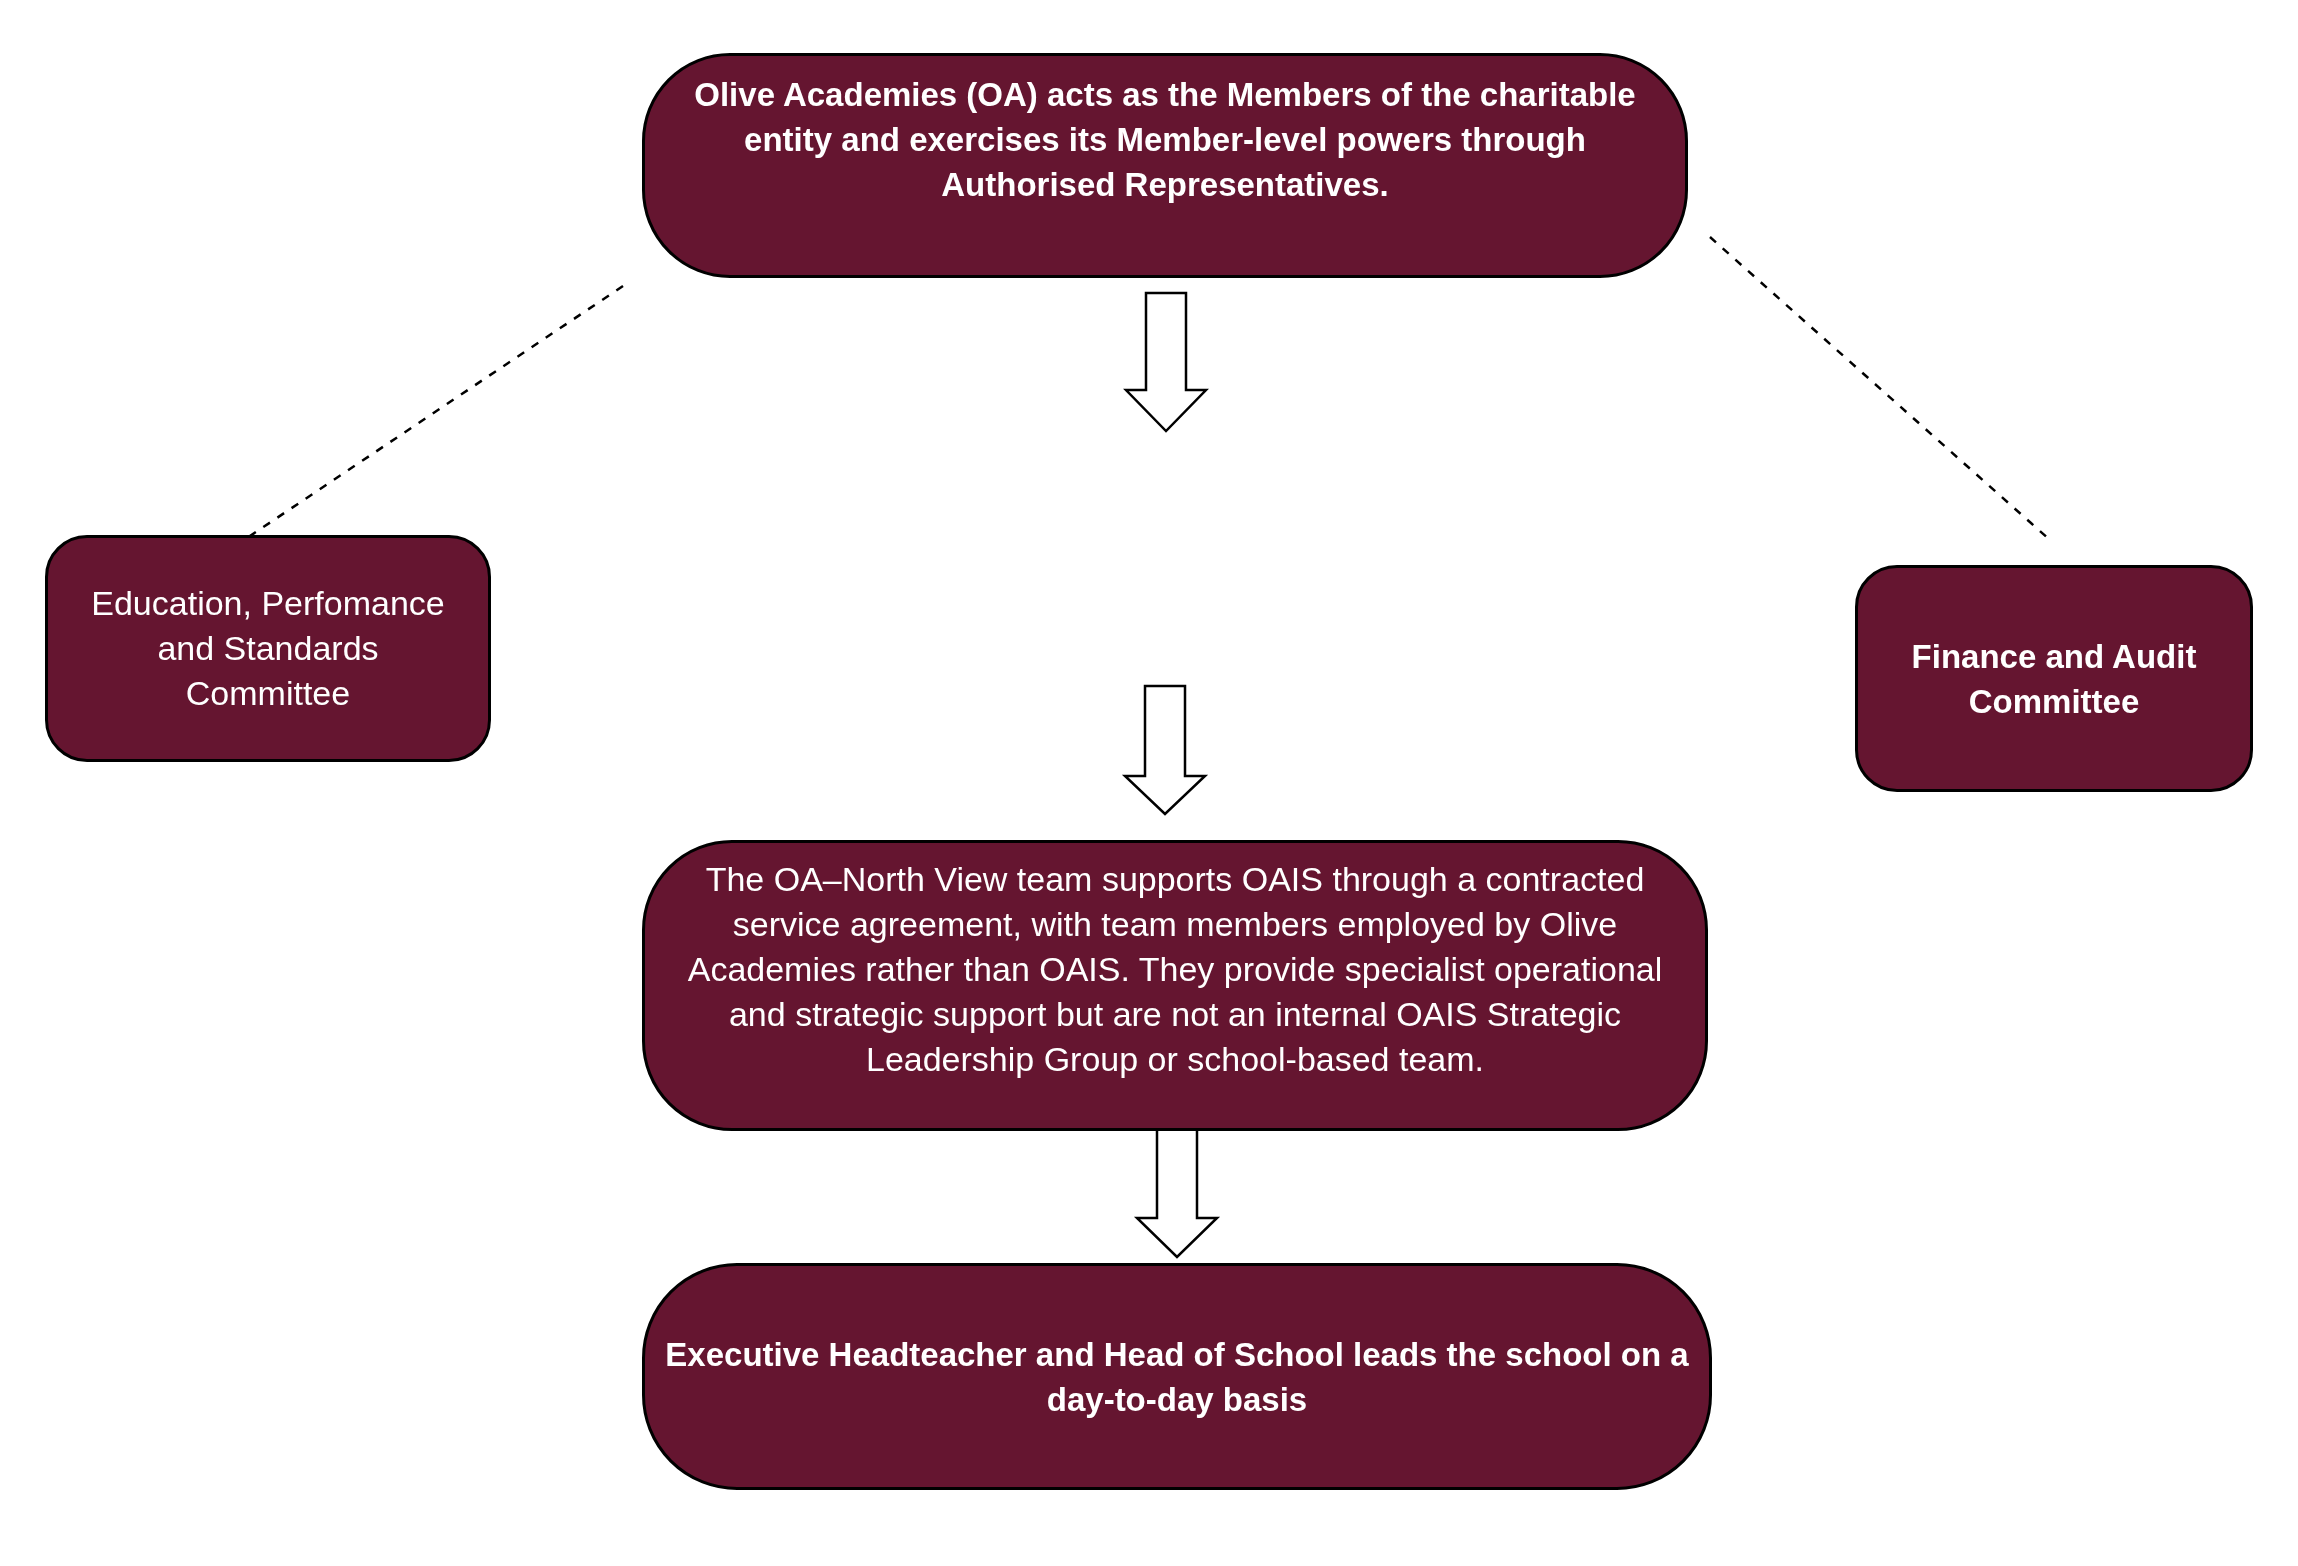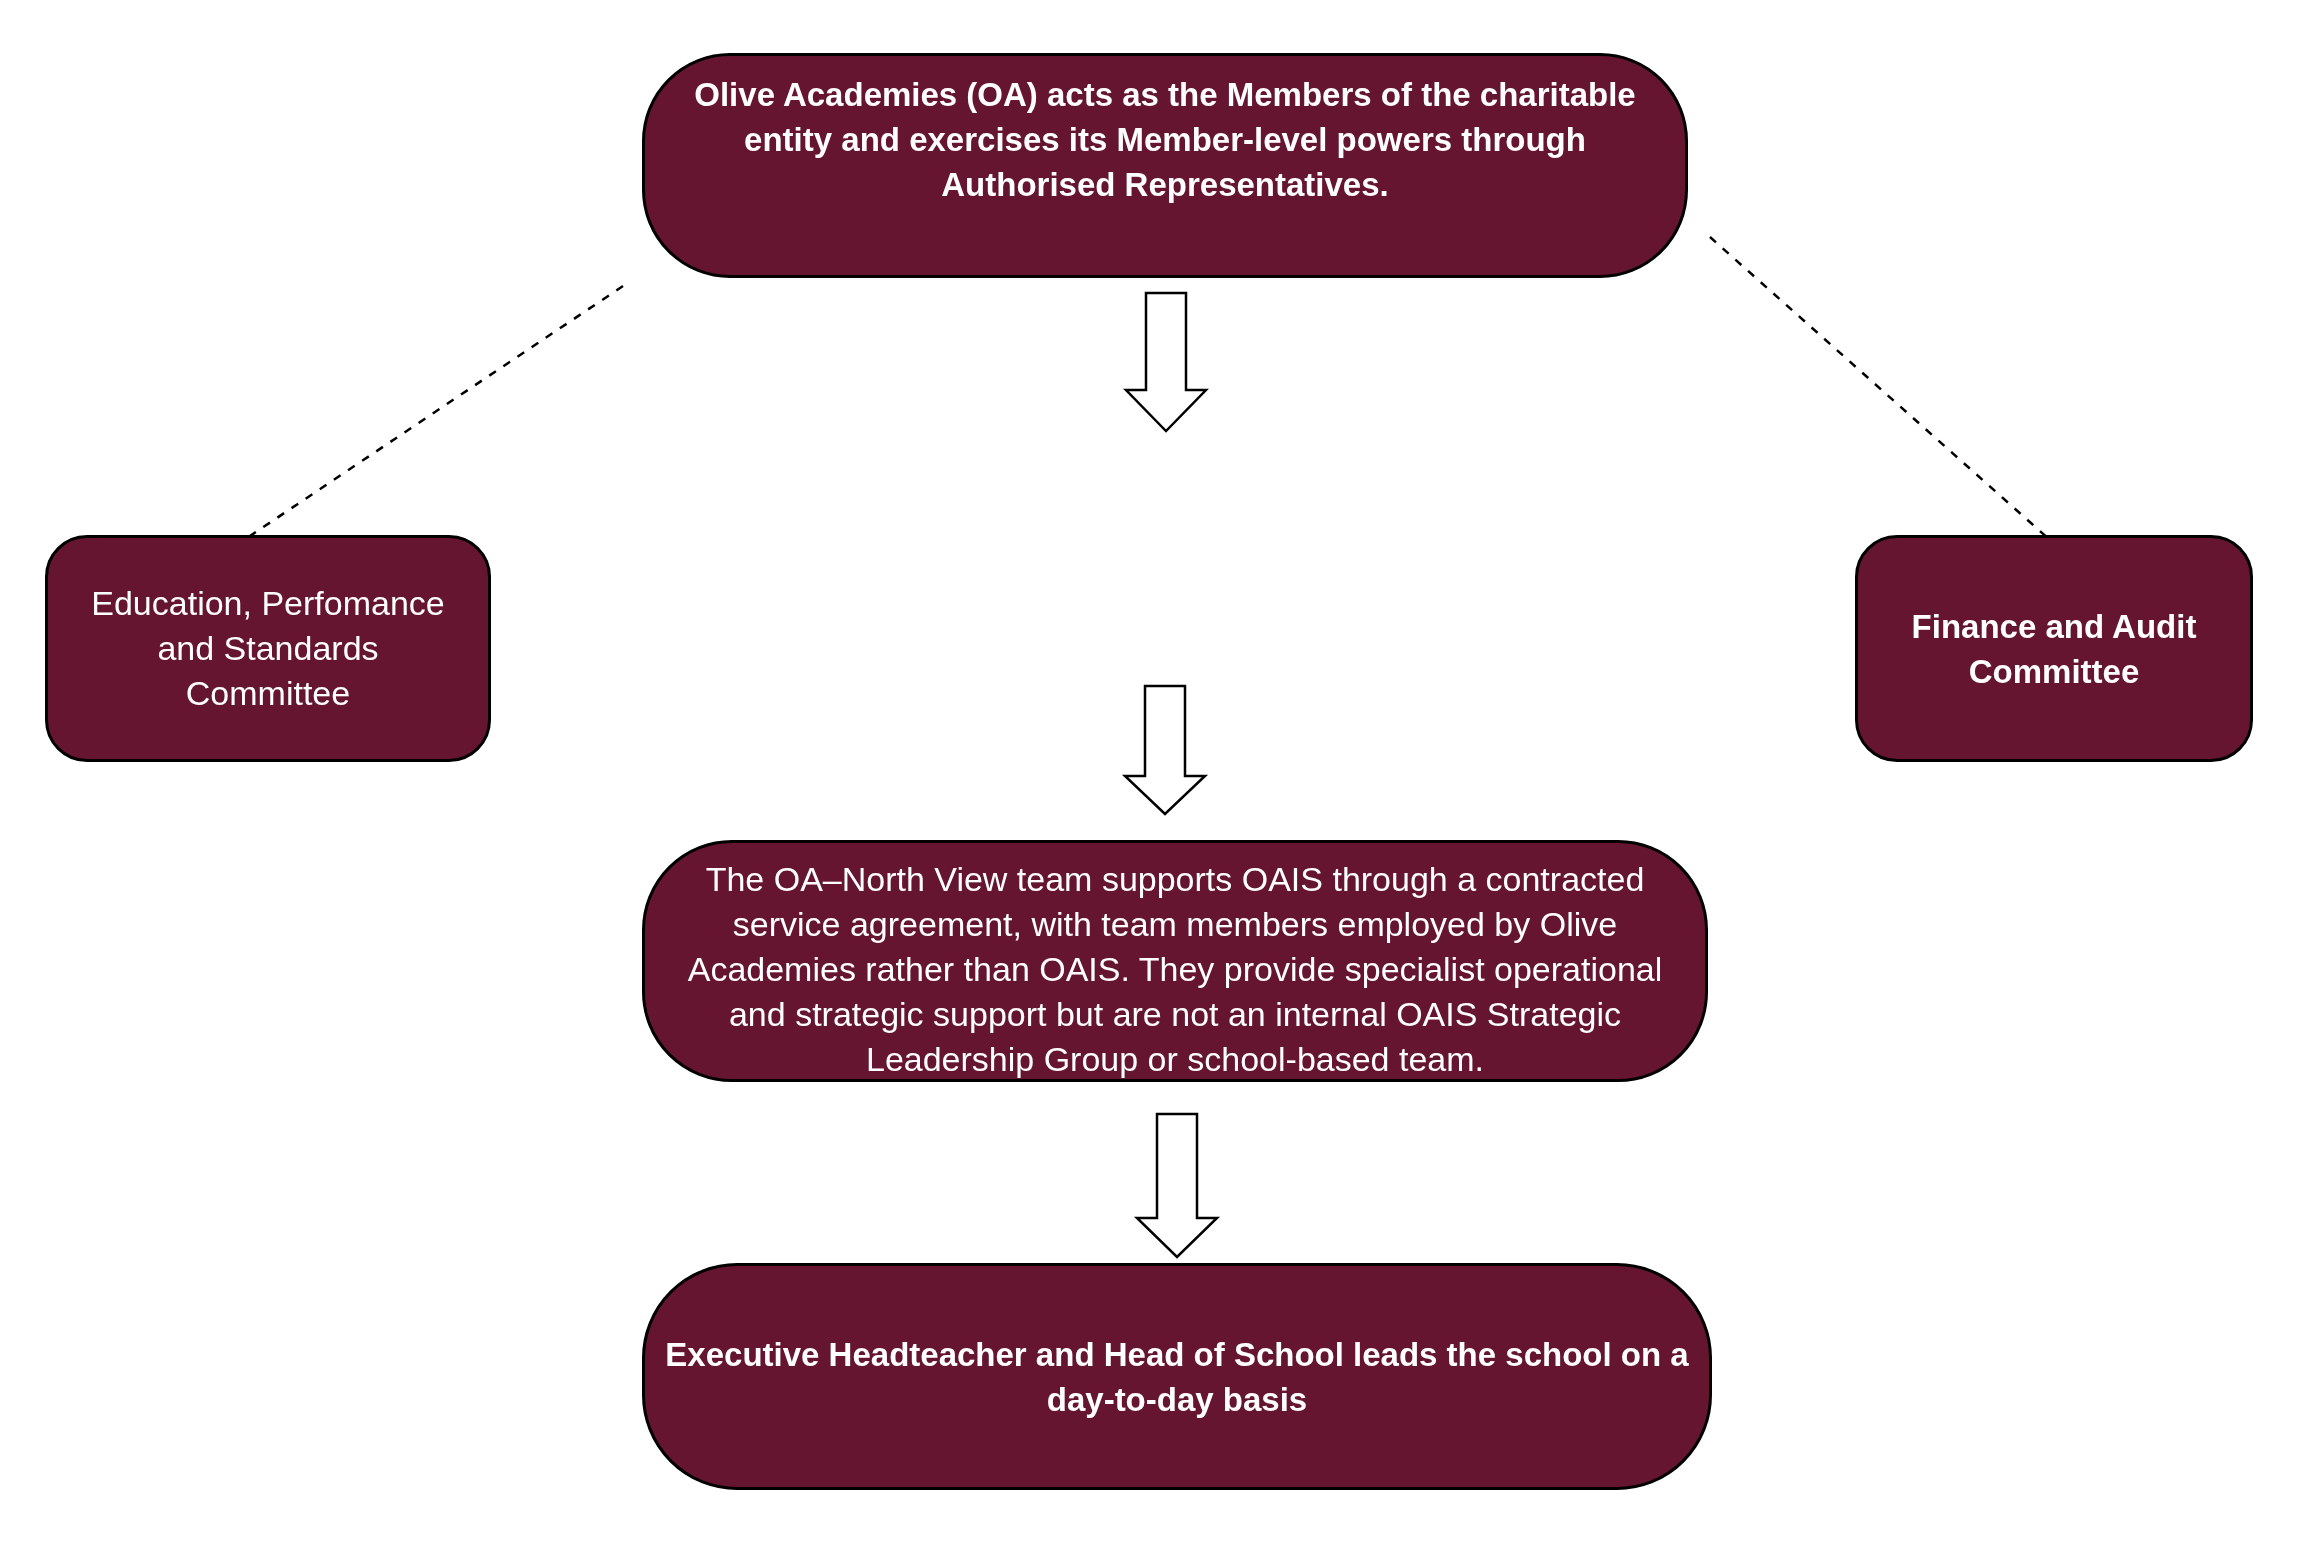--- a/index.html
+++ b/index.html
@@ -19,24 +19,24 @@
     color:var(--text-color,#ffffff);
     display:flex;flex-direction:column;align-items:center;justify-content:center;
     text-align:center;
     white-space:pre-line;
     line-height:45px;
     font-size:33px;
   }
   .bold{font-weight:bold;}
   .node-members{left:642px;top:53px;width:1046px;height:225px;border-radius:88px;justify-content:flex-start;padding-top:16px;}
   .node-board{left:632px;top:458px;width:1072px;height:227px;border-radius:90px;}
-  .node-oa-team{left:642px;top:840px;width:1066px;height:242px;border-radius:90px;justify-content:flex-start;padding-top:14px;font-size:34px;}
+  .node-oa-team{left:642px;top:840px;width:1066px;height:291px;border-radius:90px;justify-content:flex-start;padding-top:14px;font-size:34px;}
   .node-headteacher{left:642px;top:1263px;width:1070px;height:227px;border-radius:95px;}
   .node-education{left:45px;top:535px;width:446px;height:227px;border-radius:42px;font-size:34px;}
-  .node-finance{left:1855px;top:535px;width:398px;height:227px;border-radius:42px;}
+  .node-finance{left:1855px;top:565px;width:398px;height:227px;border-radius:42px;}
   .arrow{fill:var(--arrow-fill,#ffffff);stroke:var(--arrow-stroke,#000000);stroke-width:2.5;}
   .dash{stroke:var(--line-color,#000000);stroke-width:2.5;stroke-dasharray:8 9;fill:none;}
 </style>
 </head>
 <body>
 
 <div class="canvas">
 
   <svg class="overlay" viewBox="0 0 2298 1566" xmlns="http://www.w3.org/2000/svg">
     <line class="dash" x1="623" y1="286" x2="244" y2="540"></line>

